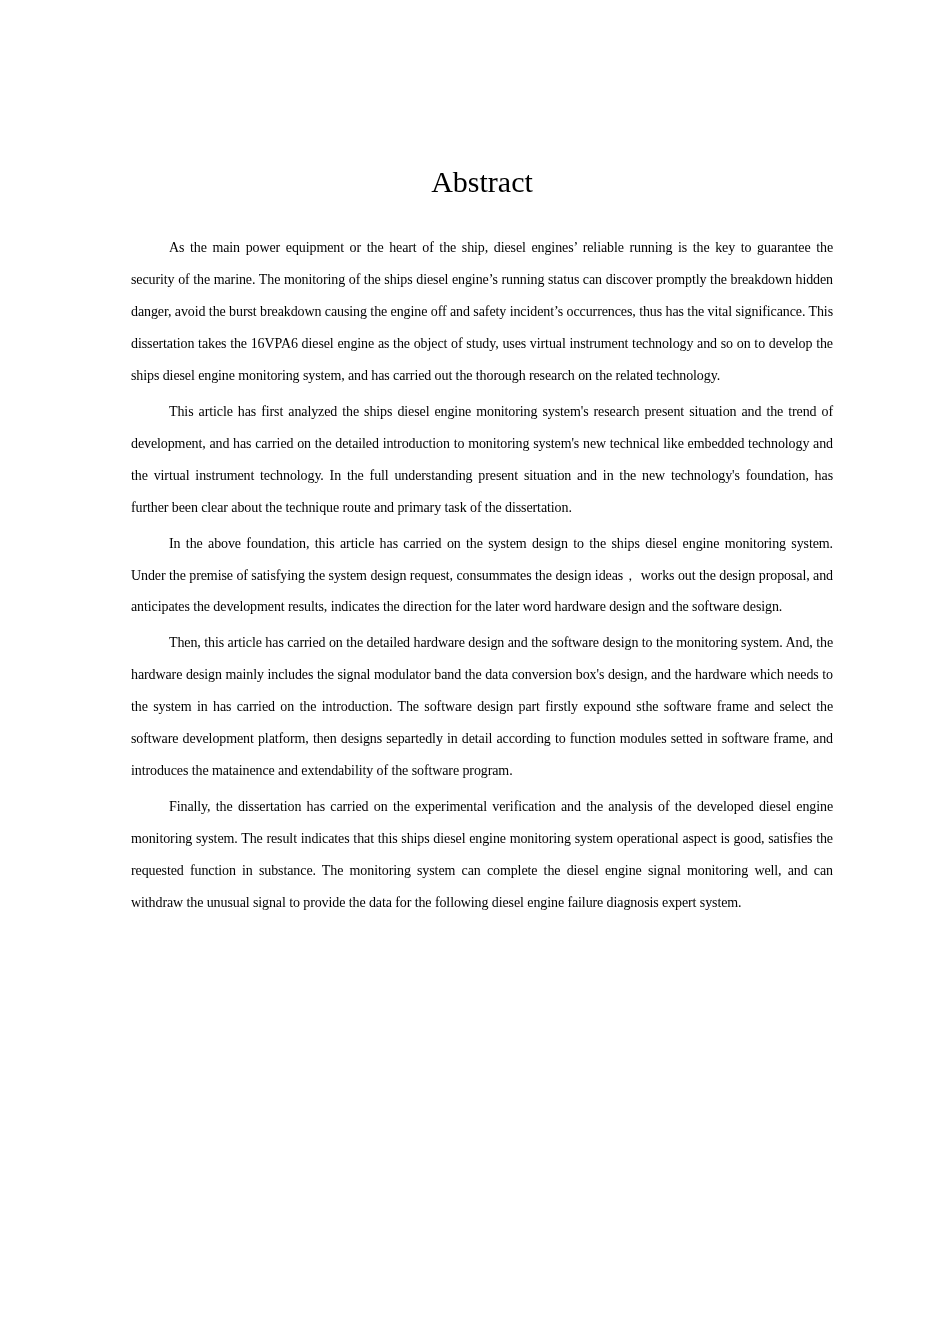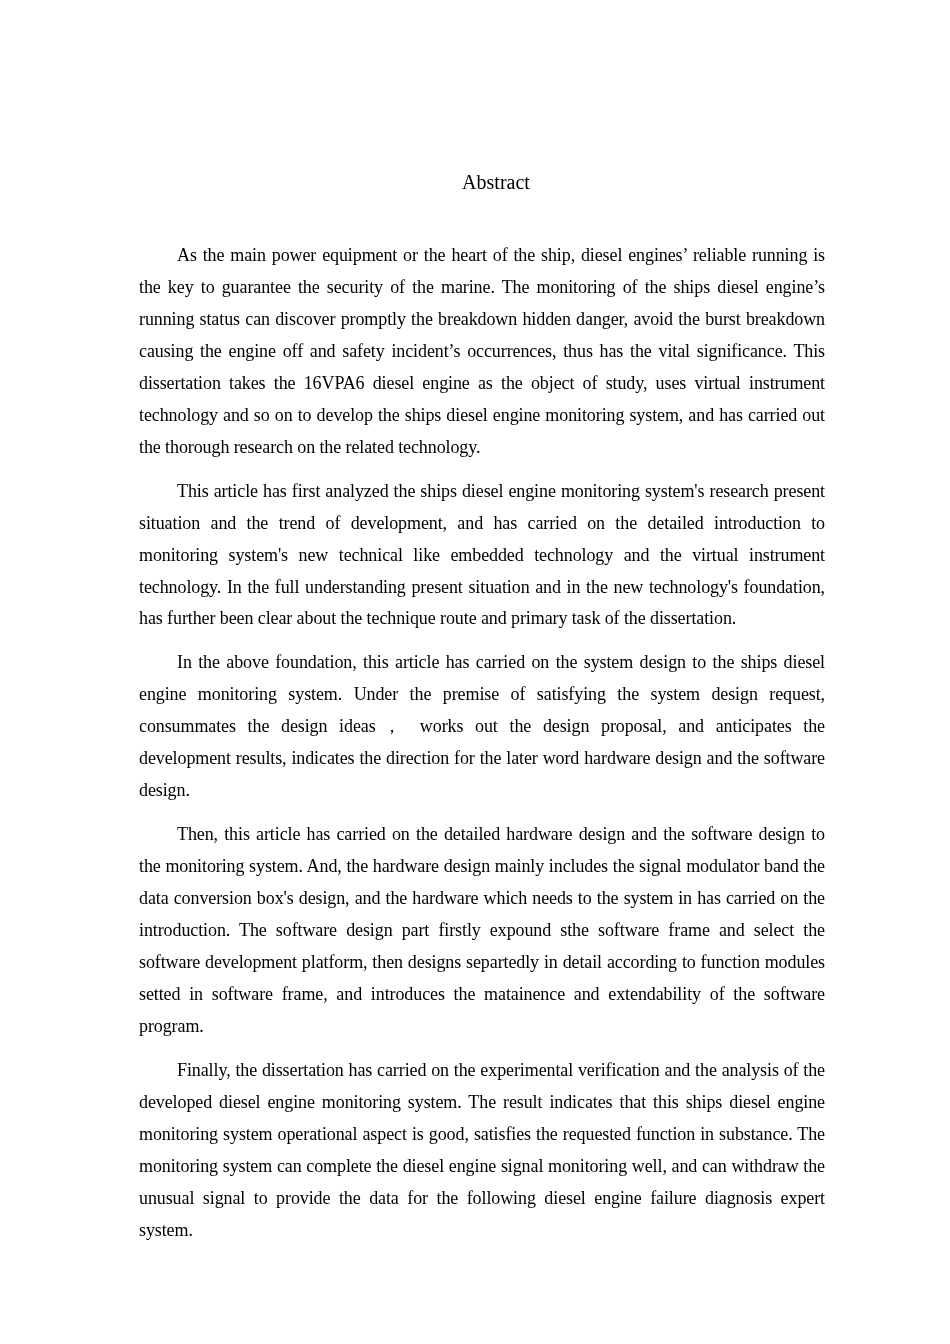--- a/index.html
+++ b/index.html
@@ -17,37 +17,37 @@
     }
     .page {
       position: absolute;
       left: 127px;
       top: 0;
       width: 710px;
     }
     .title {
       position: absolute;
       top: 168px;
-      left: 14px;
+      left: 0;
       width: 710px;
       text-align: center;
-      font-size: 20px;
+      font-size: 30px;
       line-height: 28px;
       margin: 0;
       font-weight: normal;
     }
     .body-text {
       position: absolute;
       top: 228px;
       left: 0;
       width: 710px;
     }
     .para {
-      margin: 12px;
-      font-size: 18px;
+      margin: 4px;
+      font-size: 14px;
       line-height: 31.95px;
       text-align: justify;
       text-indent: 38px;
       letter-spacing: -0.1px;
     }
   </style>
 </head>
 <body>
 
 <div class="page">

